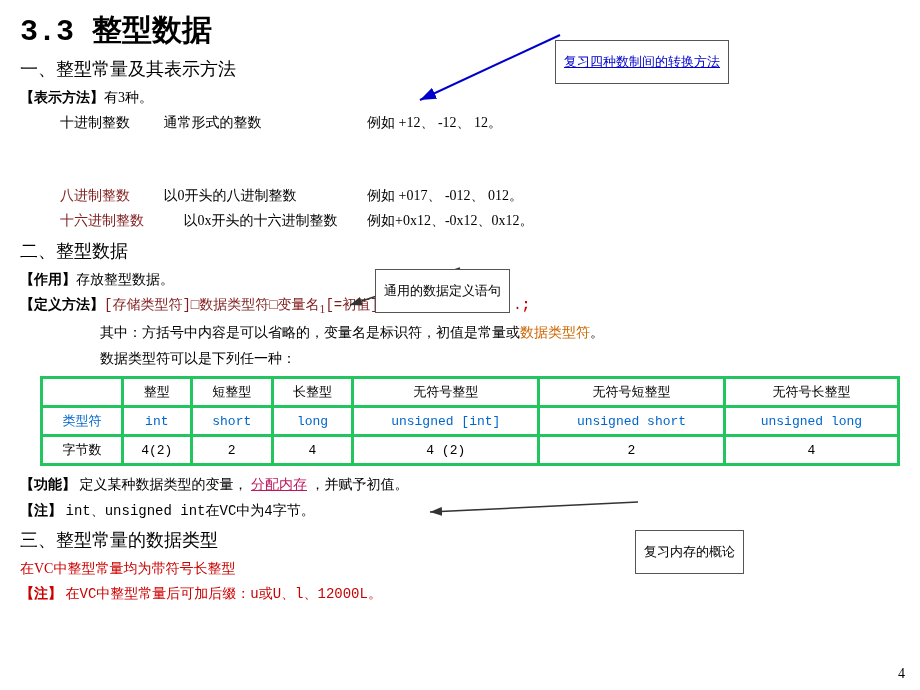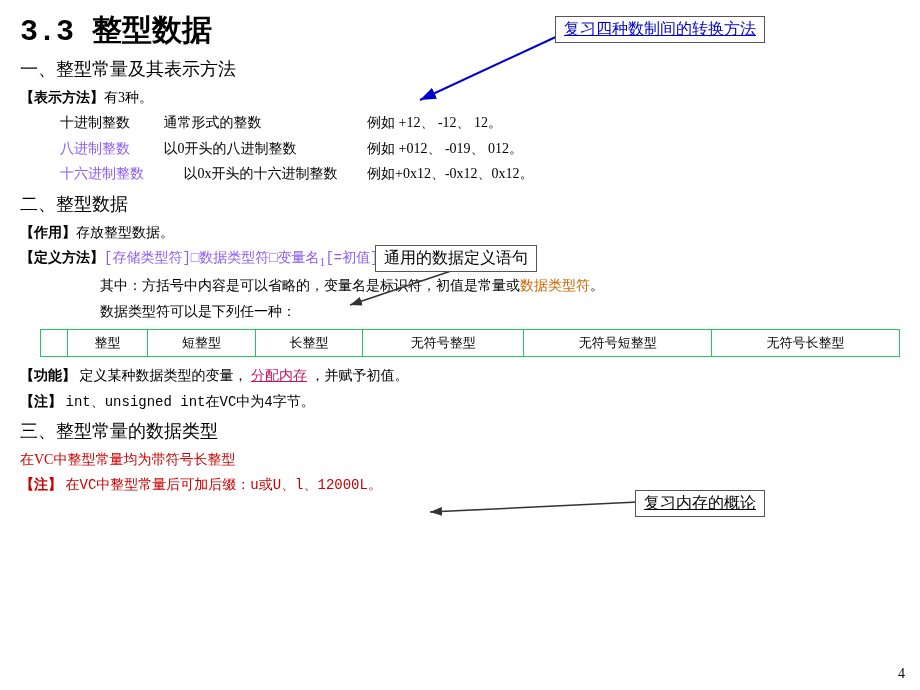--- a/index.html
+++ b/index.html
@@ -22,37 +22,37 @@
     }
     .section-title {
       font-size: 18px;
       font-weight: normal;
       margin-bottom: 6px;
     }
     .content-line {
       margin-bottom: 3px;
       line-height: 1.6;
     }
-    .blue { color: #8b5cf6; }
+    .blue { color: #7f1d1d; }
     .red { color: #cc0000; }
     .bold { font-weight: bold; }
     .bracket-bold { font-weight: bold; }
     .indent1 { margin-left: 40px; }
     .indent2 { margin-left: 80px; }
 
     
     .data-table {
       border-collapse: collapse;
       width: 860px;
       margin: 6px 0 8px 20px;
       font-family: "Courier New", "SimSun", monospace;
       font-size: 13px;
     }
     .data-table th, .data-table td {
-      border: 1px solid #22c55e;
+      border: 3px solid #22c55e;
       text-align: center;
       padding: 4px 6px;
     }
     .data-table th {
       background: #fff;
       font-weight: normal;
     }
     .data-table .header-row th {
       background: #fff;
     }
@@ -66,23 +66,24 @@
     .row-label {
       color: #000;
       font-family: "SimSun", serif;
     }
 
     
     .callout {
       position: absolute;
       border: 1px solid #555;
       background: #fff;
-      padding: 2px 8px;
-      font-size: 16px;
+      padding: 12px 8px;
+      font-size: 13px;
       white-space: nowrap;
+      margin-top: 24px;
     }
     .callout-blue {
       color: #0000cc;
       text-decoration: underline;
     }
     
     .arrows-layer {
       position: absolute;
       top: 0; left: 0;
       width: 920px;
@@ -123,39 +124,39 @@
 
   <line x1="460" y1="268" x2="350" y2="305" stroke="#333" stroke-width="1.5" marker-end="url(#arrowhead-dark)"></line>
 
   <line x1="638" y1="502" x2="430" y2="512" stroke="#333" stroke-width="1.5" marker-end="url(#arrowhead-dark)"></line>
 </svg>
 
 <div class="callout callout-blue" style="left:555px; top:16px;">复习四种数制间的转换方法</div>
 
 <div class="callout" style="left:375px; top:245px; color:#000;">通用的数据定义语句</div>
 
-<div class="callout" style="left:635px; top:490px; color:#000;text-decoration:underline;">复习内存的概论</div>
+<div class="callout" style="left:635px; top:506px; color:#000;">复习内存的概论</div>
 
 <div class="title">3.3  整型数据</div>
 
 <div class="section-title">一、整型常量及其表示方法</div>
 
 <div class="content-line">
   <span class="bracket-bold">【表示方法】</span><span>有3种。</span>
 </div>
 
 <div class="content-line indent1">
   <span style="display:inline-block; width:100px;">十进制整数</span>
   <span style="display:inline-block; width:200px;">通常形式的整数</span>
   <span>例如  +12、  -12、  12。</span>
 </div>
 <div class="content-line indent1">
   <span class="blue" style="display:inline-block; width:100px;">八进制整数</span>
-  <span style="display:inline-block; width:200px;">以0开头的八进制整数</span>
-  <span>例如 +012、 -019、 012。</span>
+  <span style="display:inline-block; width:200px;margin-top:47px;">以0开头的八进制整数</span>
+  <span>例如 +017、 -012、 012。</span>
 </div>
 <div class="content-line indent1">
   <span class="blue" style="display:inline-block; width:120px;">十六进制整数</span>
   <span style="display:inline-block; width:180px;">以0x开头的十六进制整数</span>
   <span>例如+0x12、-0x12、0x12。</span>
 </div>
 
 <div class="section-title" style="margin-top:6px;">二、整型数据</div>
 
 <div class="content-line">
@@ -179,20 +180,38 @@
       <th></th>
       <th>整型</th>
       <th>短整型</th>
       <th>长整型</th>
       <th>无符号整型</th>
       <th>无符号短整型</th>
       <th>无符号长整型</th>
     </tr>
   </thead>
   <tbody>
+    <tr class="type-row">
+      <td class="row-label">类型符</td>
+      <td>int</td>
+      <td>short</td>
+      <td>long</td>
+      <td>unsigned [int]</td>
+      <td>unsigned short</td>
+      <td>unsigned long</td>
+    </tr>
+    <tr class="bytes-row">
+      <td class="row-label">字节数</td>
+      <td>4(2)</td>
+      <td>2</td>
+      <td>4</td>
+      <td>4 (2)</td>
+      <td>2</td>
+      <td>4</td>
+    </tr>
   </tbody>
 </table>
 
 <div class="content-line" style="margin-top:4px;">
   <span class="bracket-bold">【功能】</span>
   <span>定义某种数据类型的变量，</span>
   <span class="highlight-blue-u">分配内存</span>
   <span>，并赋予初值。</span>
 </div>
 <div class="content-line">

